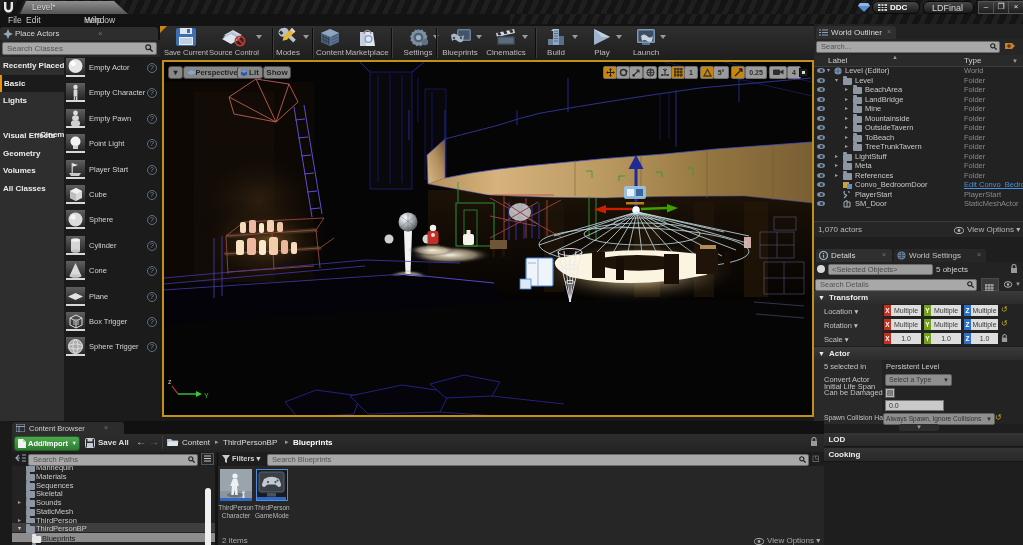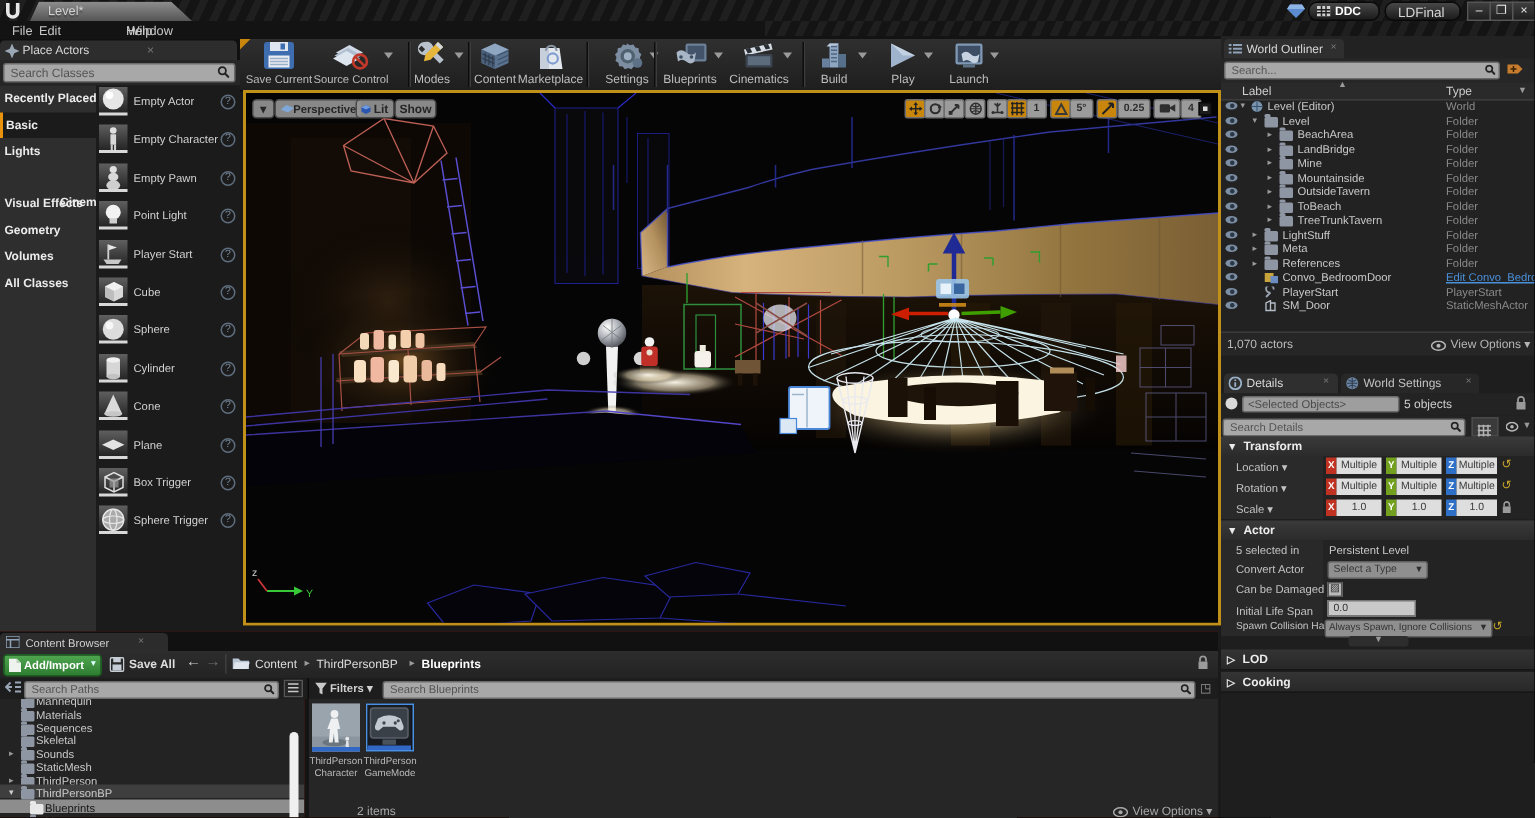--- a/index.html
+++ b/index.html
@@ -54,21 +54,21 @@
   #rightpanel{left:814px;top:24px;width:209px;height:521px;background:#222;}
   .rrow{position:absolute;left:0;width:209px;font-size:7.5px;color:#c9c9c9;white-space:nowrap;}
   .rtype{position:absolute;left:150px;color:#8a8a8a;}
   
   .dhead{position:absolute;left:0;width:209px;height:13px;background:linear-gradient(#3a3a3a,#2b2b2b);
          border-bottom:1px solid #161616;color:#ececec;font-size:8px;font-weight:bold;line-height:13px;}
   .plabel{position:absolute;left:10px;font-size:7.5px;color:#c3c3c3;white-space:nowrap;}
   .badge{position:absolute;width:7px;height:11px;color:#fff;font-size:6.5px;font-weight:bold;text-align:center;line-height:11px;}
   .vbox{position:absolute;width:30px;height:11px;background:#dedede;color:#3a3a3a;font-size:7px;line-height:11px;text-align:center;}
   
-  #cbrowser{left:0;top:421px;width:812px;height:124px;background:#7f1d1d;text-decoration:underline;}
+  #cbrowser{left:12px;top:421px;width:812px;height:124px;background:#0c4a6e;text-decoration:underline;}
   .crow{font-size:7.5px;color:#c9c9c9;white-space:nowrap;position:absolute;}
   .tree-ico{position:absolute;width:9px;height:7px;background:#8d96a2;border-radius:1px;}
   .tree-ico:before{content:"";position:absolute;left:0;top:-2px;width:4px;height:2px;background:inherit;border-radius:1px 1px 0 0;}
   .eye{position:absolute;left:3px;top:2px;width:8px;height:5px;border-radius:50%;background:#7b8ea3;}
   .eye:after{content:"";position:absolute;left:2.5px;top:1px;width:3px;height:3px;border-radius:50%;background:#2b3744;}
   .arr{position:absolute;top:0;font-size:6px;color:#9a9a9a;}
 </style>
 </head>
 <body>
 <div id="app">
@@ -844,21 +844,21 @@
     <div class="dhead" style="top:323px;"><span style="margin-left:4px;font-size:7px;">▼</span><span style="margin-left:4px;">Actor</span></div>
     <div id="actorrows">
       <div style="position:absolute;left:0;top:336px;width:209px;height:64px;background:#232323;"></div>
       <div style="position:absolute;left:0;top:336px;width:68px;height:64px;background:#292929;"></div>
       <span class="plabel" style="top:338px;">5 selected in</span>
       <span style="position:absolute;left:72px;top:338px;font-size:7.5px;color:#c9c9c9;">Persistent Level</span>
       <span class="plabel" style="top:351px;">Convert Actor</span>
       <span style="position:absolute;left:71px;top:350px;width:62px;height:10px;background:#8f8f8f;border-radius:2px;border:1px solid #5f5f5f;font-size:7px;color:#3a3a3a;padding-left:3px;line-height:10px;">Select a Type<span style="position:absolute;right:2px;top:0;font-size:6px;color:#2e2e2e;">▼</span></span>
       <span class="plabel" style="top:364px;">Can be Damaged</span>
       <span style="position:absolute;left:71px;top:364px;width:8px;height:8px;background:#b9b9b9;border:1px solid #555;font-size:7px;color:#333;line-height:8px;text-align:center;">▨</span>
-      <span class="plabel" style="top:379px;">Initial Life Span</span>
+      <span class="plabel" style="top:358px;">Initial Life Span</span>
       <span style="position:absolute;left:71px;top:376px;width:54px;height:9px;background:#c9c9c9;border:1px solid #777;font-size:7px;color:#333;padding-left:3px;line-height:9px;">0.0</span>
       <span class="plabel" style="top:390px;font-size:6.8px;">Spawn Collision Handli</span>
       <span style="position:absolute;left:69px;top:389px;width:108px;height:10px;background:#8f8f8f;border-radius:2px;border:1px solid #5f5f5f;font-size:6.6px;color:#333;padding-left:2px;line-height:10px;white-space:nowrap;">Always Spawn, Ignore Collisions<span style="position:absolute;right:2px;top:0;font-size:6px;color:#2e2e2e;">▼</span></span>
       <span style="position:absolute;left:181px;top:389px;color:#c8a62a;font-size:8px;">↺</span>
     </div>
 
     <div style="position:absolute;left:85px;top:400px;width:40px;height:7px;background:#2d2d2d;border-radius:2px;text-align:center;font-size:6px;color:#9a9a9a;line-height:6px;">▼</div>
 
     <div class="dhead" style="top:409px;background:linear-gradient(#343434,#282828);"><span style="margin-left:4px;font-size:7px;">▷</span><span style="margin-left:5px;">LOD</span></div>
     <div class="dhead" style="top:424px;background:linear-gradient(#343434,#282828);"><span style="margin-left:4px;font-size:7px;">▷</span><span style="margin-left:5px;">Cooking</span></div>
@@ -974,21 +974,21 @@
             <path d="M7 9 q7.5 -4.5 15 0 l2 5 q.5 3 -2.5 3 l-3 -2.5 h-8 l-3 2.5 q-3 0 -2.5 -3 z" fill="#c3c9d0"></path>
             <circle cx="11" cy="12" r="1.1" fill="#40464e"></circle>
             <circle cx="18.5" cy="12" r="1.1" fill="#40464e"></circle>
             <circle cx="20.5" cy="10.5" r="1" fill="#40464e"></circle>
             <rect x="10" y="23" width="9" height="3.5" fill="#4a525c"></rect>
           </svg>
         <div style="position:absolute;left:0;bottom:0;width:29px;height:3px;background:#3168c5;"></div>
       </div>
       <div style="position:absolute;left:-3px;top:38px;width:42px;text-align:center;font-size:6.5px;color:#b9b9b9;line-height:8px;">ThirdPerson<br>Character</div>
       <div style="position:absolute;left:33px;top:38px;width:42px;text-align:center;font-size:6.5px;color:#b9b9b9;line-height:8px;">ThirdPerson<br>GameMode</div>
-      <div style="position:absolute;left:4px;top:70px;font-size:8px;color:#a8a8a8;margin-left:28px;">2 items</div>
+      <div style="position:absolute;left:4px;top:70px;font-size:8px;color:#a8a8a8;">2 items</div>
       <svg style="position:absolute;left:536px;top:72px" width="10" height="7" viewBox="0 0 10 7">
           <ellipse cx="5" cy="3.5" rx="4.6" ry="3" fill="none" stroke="#a8a8a8" stroke-width="1"></ellipse>
           <circle cx="5" cy="3.5" r="1.4" fill="#a8a8a8"></circle>
         </svg>
       <span style="position:absolute;left:549px;top:70px;font-size:8px;color:#a8a8a8;">View Options ▾</span>
     </div>
   </div>
 </div>
 
 </body></html>

